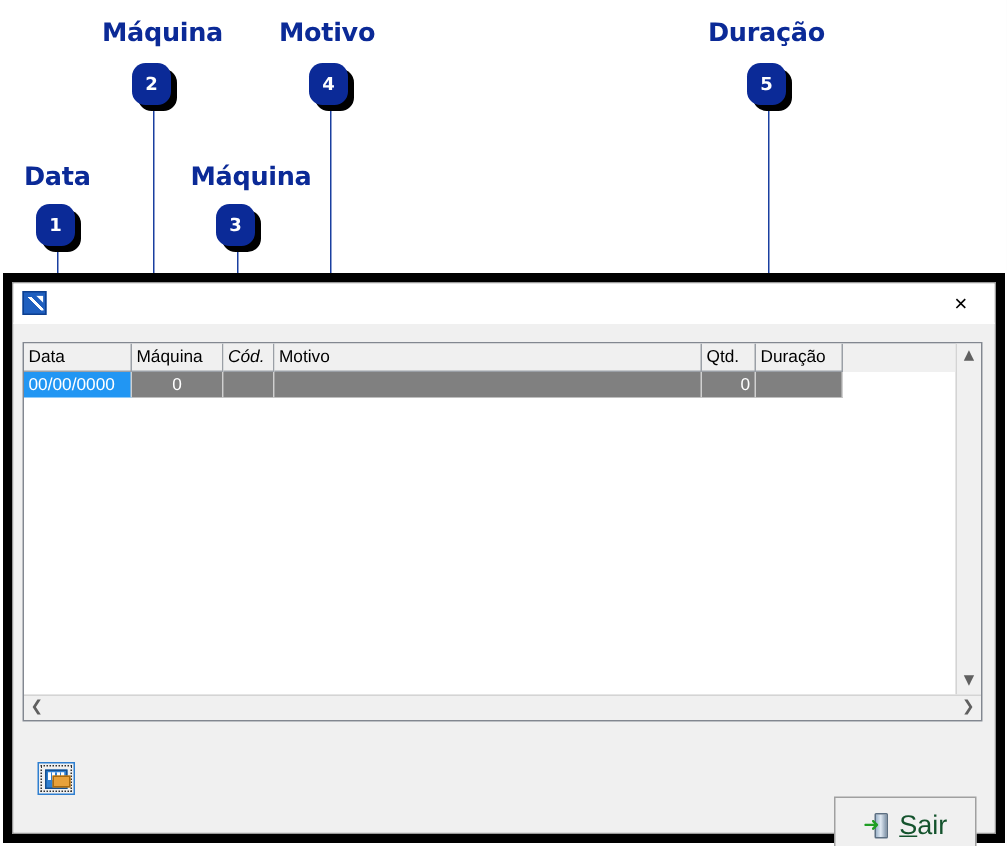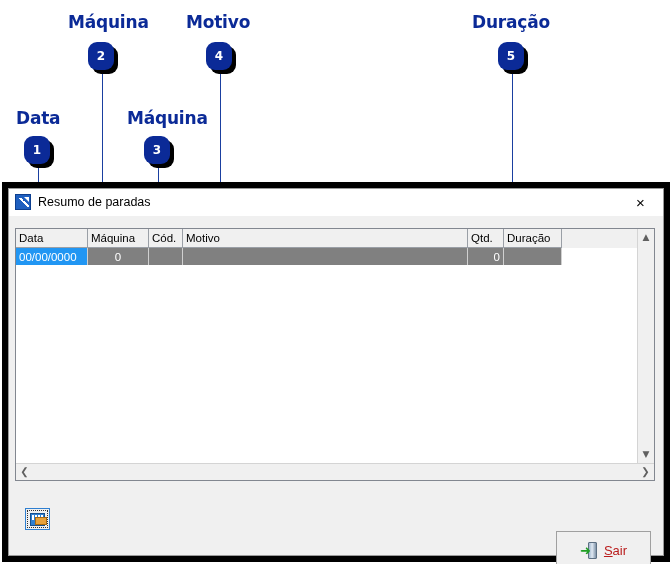--- a/index.html
+++ b/index.html
@@ -245,22 +245,22 @@
   .exit-arrow {
     position: absolute;
     left: 0; top: 4px;
     width: 11px; height: 9px;
     color: #1f9f24;
     font-size: 13px;
     line-height: 9px;
     font-family: "DejaVu Sans", sans-serif;
   }
   #sair-label {
-    font-size: 13px;
-    color: #b91c1c;
+    font-size: 18px;
+    color: #14532d;
   }
   #sair-label u { text-decoration: underline; }
 </style>
 </head>
 <body>
 
 <div id="root">
 
   <div id="annot-layer">
       <div class="annot-label" style="left: 16px; top: 108px;">Data</div>
@@ -292,33 +292,32 @@
       <div class="badge-wrap" style="left: 498px; top: 42px;">
         <div class="badge-shadow"></div>
         <div class="badge">5</div>
       </div>
     </div>
 
   <div id="window">
 
     <div id="titlebar">
       <div class="title-icon"></div>
-      <div id="title-text">Resumo de paradas</div>
       <div id="close-btn">×</div>
     </div>
 
     <div id="client">
 
       <div id="grid-outer">
         <div id="grid-body-row">
           <div id="grid-cols">
             <div class="hdr-row" id="hdr-row">
                 <div class="hdr-cell" style="width: 72px;">Data</div>
                 <div class="hdr-cell" style="width: 61px;">Máquina</div>
-                <div class="hdr-cell" style="width: 34px;">Cód.</div>
+                <div class="hdr-cell" style="width: 34px; font-style: italic;">Cód.</div>
                 <div class="hdr-cell" style="width: 285px;">Motivo</div>
                 <div class="hdr-cell" style="width: 36px;">Qtd.</div>
                 <div class="hdr-cell" style="width: 58px;">Duração</div>
               </div>
             <div id="data-rows">
                 <div class="data-row">
                   <div class="data-cell sel" style="width: 72px;">00/00/0000</div>
                   <div class="data-cell num" style="width: 61px;">0</div>
                   <div class="data-cell num" style="width: 34px;"></div>
                   <div class="data-cell" style="width: 285px;"></div>

